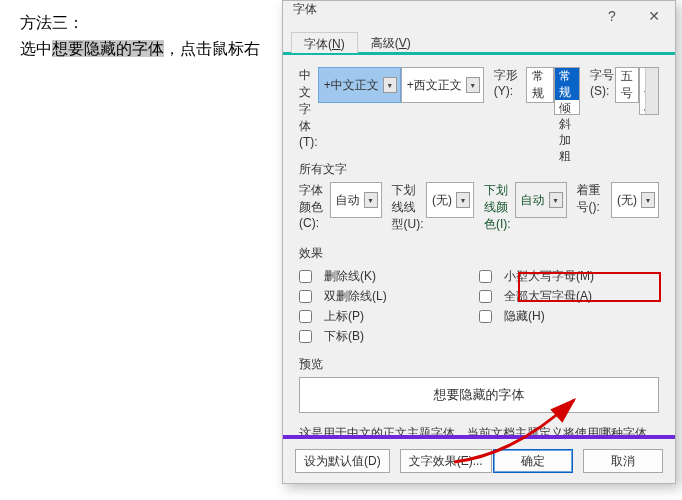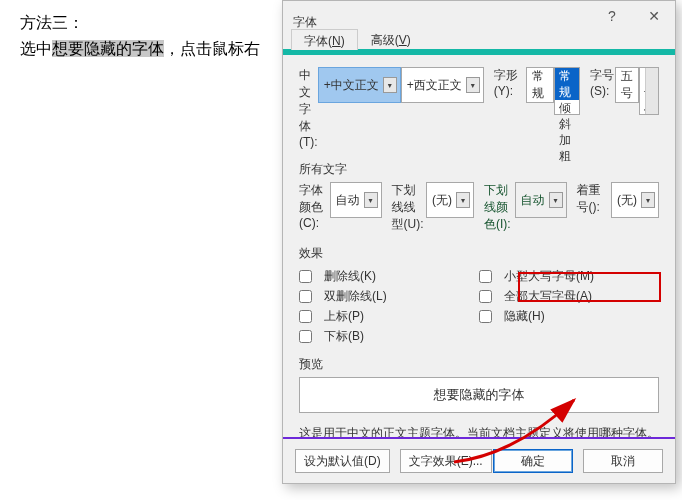--- a/index.html
+++ b/index.html
@@ -31,37 +31,36 @@
     position: absolute;
     top: 0px; left: 282px;
     width: 394px; height: 484px;
     background: #f0f0f0;
     border: 1px solid #b5b5b5;
     box-shadow: 4px 4px 12px rgba(0,0,0,.25);
   }
   .titlebar {
     height: 30px;
     display: flex;
-    align-items: flex-end;
+    align-items: flex-start;
     padding: 0 0 0 10px;
     font-size: 12px;
   }
   .titlebar .title { flex: 1; }
   .tb-btn {
     width: 42px; height: 30px;
     display: flex; align-items: center; justify-content: center;
     font-size: 14px; color: #555;
   }
   .tabs {
     display: flex;
     padding: 0 8px;
-    border-bottom: 6px solid #14b8a6;
+    border-bottom: 3px solid #14b8a6;
     background: #f0f0f0;
     height: 24px;
-    align-items: flex-end;
   }
   .tab {
     padding: 3px 12px 0 12px;
     border: 1px solid transparent;
     border-bottom: none;
     font-size: 12px;
     position: relative;
   }
   .tab.active {
     background: #f0f0f0;
@@ -111,21 +110,21 @@
     pointer-events: none;
   }
   .preview-box {
     border: 1px solid #a8a8a8; background: #fff;
     height: 36px; margin-top: 4px;
     display: flex; align-items: center; justify-content: center;
     font-size: 13px;
   }
   .desc { font-size: 12px; margin-top: 12px; color: #333; }
   .footer {
-    border-top: 2px solid #6d28d9;
+    border-top: 4px solid #6d28d9;
     padding: 10px 12px;
     display: flex; justify-content: space-between;
     background: #f0f0f0;
     position: absolute; left:0; right:0; bottom:0;
   }
   .footer .left, .footer .right { display:flex; gap: 10px; }
   .fbtn {
     min-width: 80px; height: 24px;
     border: 1px solid #a8a8a8; background: #fdfdfd;
     display:flex; align-items: center; justify-content: center;

